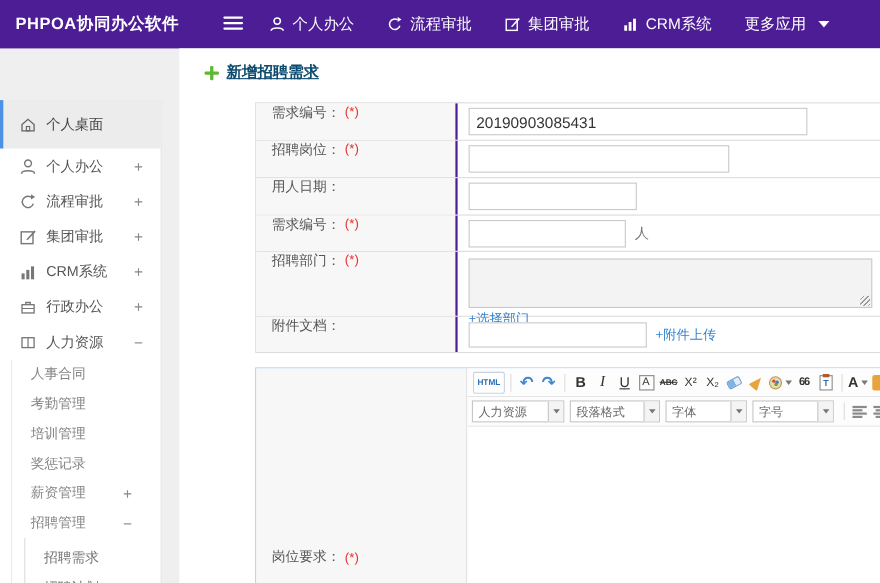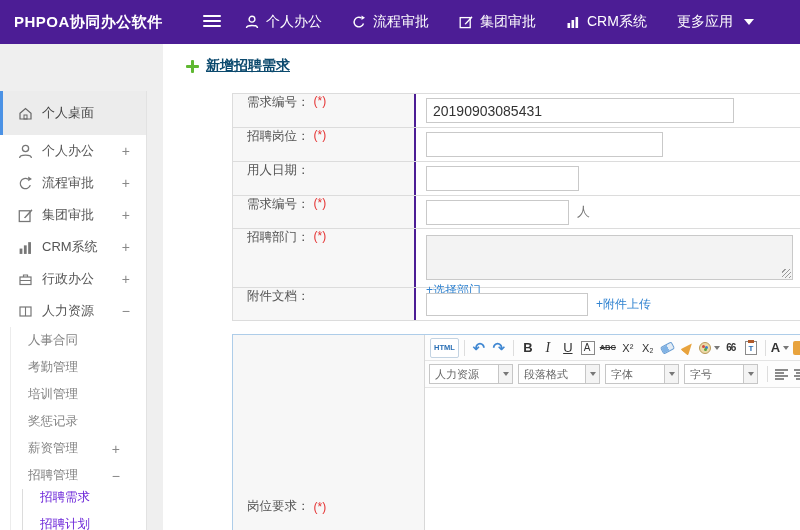--- a/index.html
+++ b/index.html
@@ -19,21 +19,21 @@
   
   .sidebar { position:absolute; left:0; top:44px; width:147px; height:486px; background:#fff; border-right:1px solid #e2e2e2;margin-top:47px; }
   .side-item { position:relative; display:flex; align-items:center; height:32px; padding-left:18px; font-size:13px; color:#555; cursor:pointer; }
   .side-item.active { height:44px; background:#ececec; border-left:3px solid #4b92e5; padding-left:15px; color:#444; }
   .side-item .s-icon { width:15px; height:15px; margin-right:9px; flex-shrink:0; }
   .toggle { position:absolute; right:16px; color:#888; font-size:14px; font-weight:400; }
   .l2-group { margin-left:10px; border-left:1px solid #ececec; }
   .side-item2 { position:relative; display:flex; align-items:center; height:27px; padding-left:17px; font-size:12.5px; color:#848484; cursor:pointer; }
   .side-item2 .toggle { right:26px; }
   .l3-group { margin-left:11px; border-left:1px solid #dcdcdc; }
-  .side-item3 { display:flex; align-items:flex-start; height:27px; padding-left:17px; font-size:12.5px; color:#6d28d9; cursor:pointer; }
+  .side-item3 { display:flex; align-items:flex-end; height:27px; padding-left:17px; font-size:12.5px; color:#737373; cursor:pointer; }
 
   
   .main { position:absolute; left:163px; top:44px; width:637px; height:486px; background:#fff; overflow:hidden; }
   .page-title { position:absolute; left:23px; top:13px; display:flex; align-items:center; gap:7px; }
   .page-title span { font-size:14px; font-weight:bold; color:#0c4a6e;text-decoration:underline; }
   .plus-ic { position:relative; width:13px; height:13px; }
   .plus-ic::before { content:""; position:absolute; left:5px; top:0; width:3px; height:13px; background:#5fb832; border-radius:1px; }
   .plus-ic::after { content:""; position:absolute; left:0; top:5px; width:13px; height:3px; background:#5fb832; border-radius:1px; }
 
   

